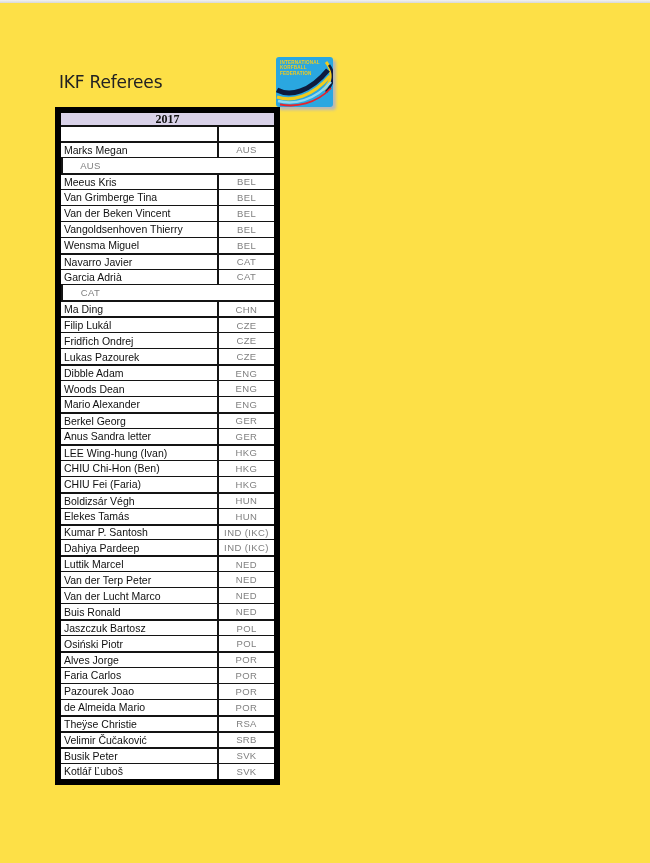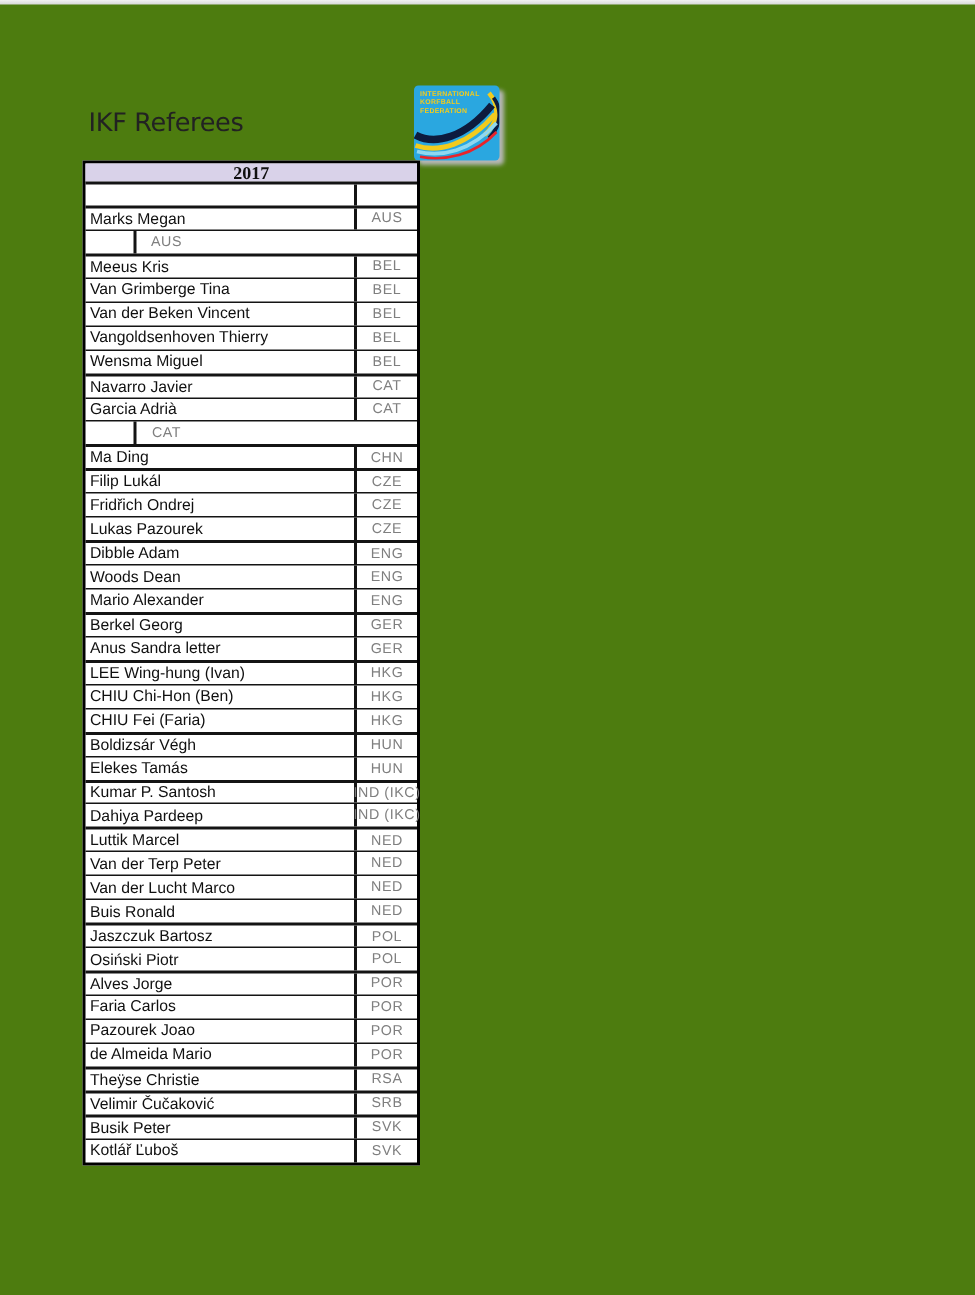--- a/index.html
+++ b/index.html
@@ -3,21 +3,21 @@
 <meta charset="utf-8">
 <style>
   html, body { margin: 0; padding: 0; }
   body {
     width: 650px; height: 863px;
     background: #ffffff;
     font-family: "Liberation Sans", sans-serif;
     position: relative;
     overflow: hidden;
   }
-  .page { position: absolute; inset: 0; background: #4d7c0f; }
+  .page { position: absolute; inset: 0; background: #fde047; }
 
   .top-edge {
     position: absolute; left: 0; top: 0;
     width: 650px; height: 3px;
     background: linear-gradient(#f2f2f2, #d8d8d8);
   }
 
   .doc-title {
     position: absolute; left: 59px; top: 72px;
     font-family: "DejaVu Sans", sans-serif;
@@ -40,21 +40,21 @@
     font-weight: bold; color: #f2cb1d;
     letter-spacing: 0.2px;
     font-family: "Liberation Sans", sans-serif;
   }
   .logo svg { position: absolute; left: 0; top: 0; }
 
   
   .ref-table {
     position: absolute; left: 55px; top: 107px;
     width: 225px;
-    border: 2px solid #000000;
+    border: 6px solid #000000;
     box-sizing: border-box;
     background: #ffffff;
   }
   .year-row {
     height: 12px;
     background: #d9d2e9;
     display: flex; align-items: center; justify-content: center;
     font-family: "Liberation Serif", serif;
     font-weight: bold; font-size: 12px; color: #101010;
   }
@@ -72,28 +72,27 @@
   }
   .row.group-start { border-top-width: 2px; }
   .name-cell {
     flex: 1;
     display: flex; align-items: center;
     padding-left: 3px;
     font-size: 10.5px; color: #101010;
     white-space: nowrap; overflow: hidden;
   }
   .cc-cell {
-    width: 42px;
+    width: 57px;
     box-sizing: border-box;
     border-left: 2px solid #141414;
     display: flex; align-items: center; justify-content: center;
     font-size: 9.5px; color: #7f7f7f;
     letter-spacing: 0.4px;
     white-space: nowrap;
-    margin-left: 32px;
   }
 </style>
 </head>
 <body>
 
 <div class="page">
 
   <div class="top-edge"></div>
 
   <div class="doc-title">IKF Referees</div>

